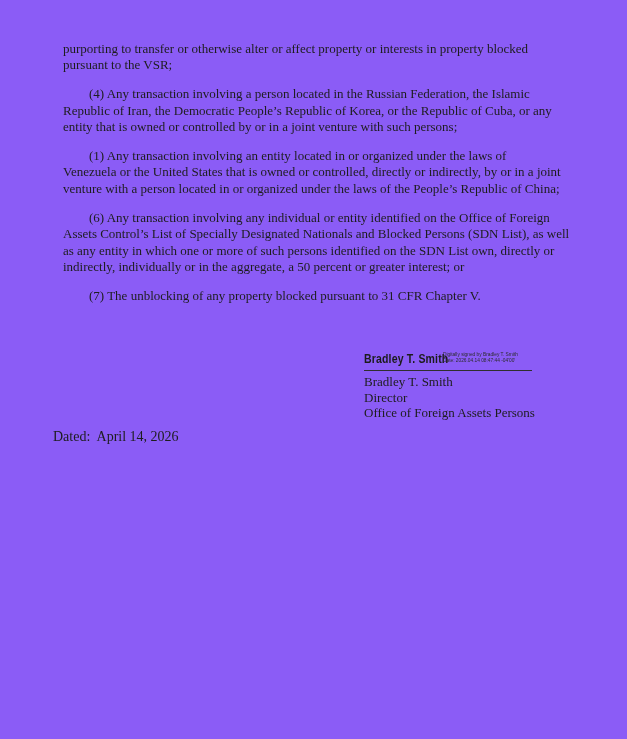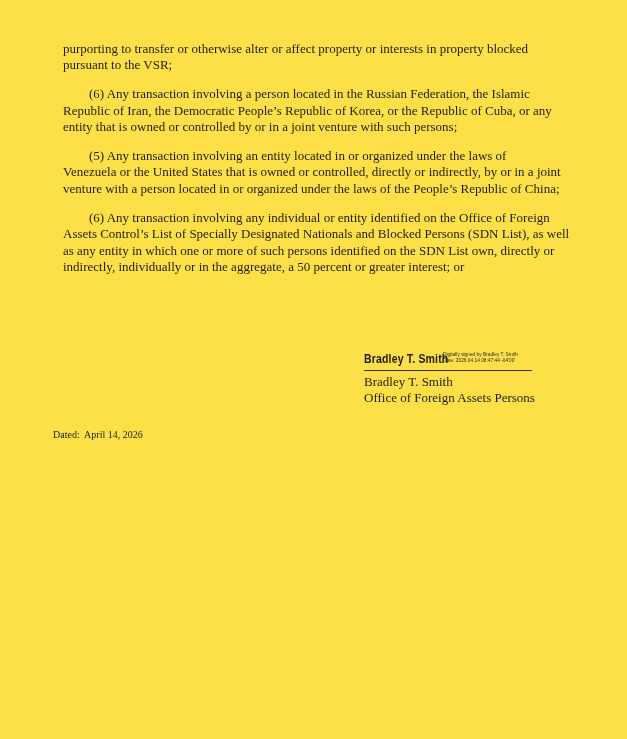--- a/index.html
+++ b/index.html
@@ -1,20 +1,20 @@
 <!DOCTYPE html>
 <html><head>
 <meta charset="utf-8">
 <style>
   html, body { margin: 0; padding: 0; background: #ffffff; }
   .page {
     position: relative;
     width: 627px;
     height: 739px;
-    background: #fde047;
+    background: #8b5cf6;
     overflow: hidden;
     font-family: "Liberation Serif", "DejaVu Serif", serif;
     color: #1d1d1d;
   }
   .content {
     position: absolute;
     left: 63px;
     top: 41px;
     width: 540px;
     font-size: 13px;
@@ -70,54 +70,56 @@
     border-top: 1px solid #2f2f2f;
   }
   .sig-text {
     margin-top: 3px;
     line-height: 15.6px;
   }
   .dated {
     position: absolute;
     left: 53px;
     top: 429px;
-    font-size: 10px;
+    font-size: 14px;
     white-space: pre;
   }
 </style>
 </head>
 <body>
 
 <div class="page">
 
   <div class="content">
     <p class="para">purporting to transfer or otherwise alter or affect property or interests in property blocked
 pursuant to the VSR;</p>
-    <p class="para indent">(6) Any transaction involving a person located in the Russian Federation, the Islamic
+    <p class="para indent">(4) Any transaction involving a person located in the Russian Federation, the Islamic
 Republic of Iran, the Democratic People’s Republic of Korea, or the Republic of Cuba, or any
 entity that is owned or controlled by or in a joint venture with such persons;</p>
-    <p class="para indent">(5) Any transaction involving an entity located in or organized under the laws of
+    <p class="para indent">(1) Any transaction involving an entity located in or organized under the laws of
 Venezuela or the United States that is owned or controlled, directly or indirectly, by or in a joint
 venture with a person located in or organized under the laws of the People’s Republic of China;</p>
     <p class="para indent">(6) Any transaction involving any individual or entity identified on the Office of Foreign
 Assets Control’s List of Specially Designated Nationals and Blocked Persons (SDN List), as well
 as any entity in which one or more of such persons identified on the SDN List own, directly or
 indirectly, individually or in the aggregate, a 50 percent or greater interest; or</p>
+    <p class="para indent">(7) The unblocking of any property blocked pursuant to 31 CFR Chapter V.</p>
   </div>
 
   <div class="signature-block">
     <div class="sig-digital">
       <span class="sig-name">Bradley T. Smith</span>
       <span class="sig-meta">
         <span>Digitally signed by Bradley T. Smith</span>
         <span>Date: 2026.04.14 08:47:44 -04'00'</span>
       </span>
     </div>
     <div class="sig-line"></div>
     <div class="sig-text">
       <div>Bradley T. Smith</div>
+      <div>Director</div>
       <div>Office of Foreign Assets Persons</div>
     </div>
   </div>
 
   <div class="dated">Dated:  April 14, 2026</div>
 
 </div>
 
 </body></html>

